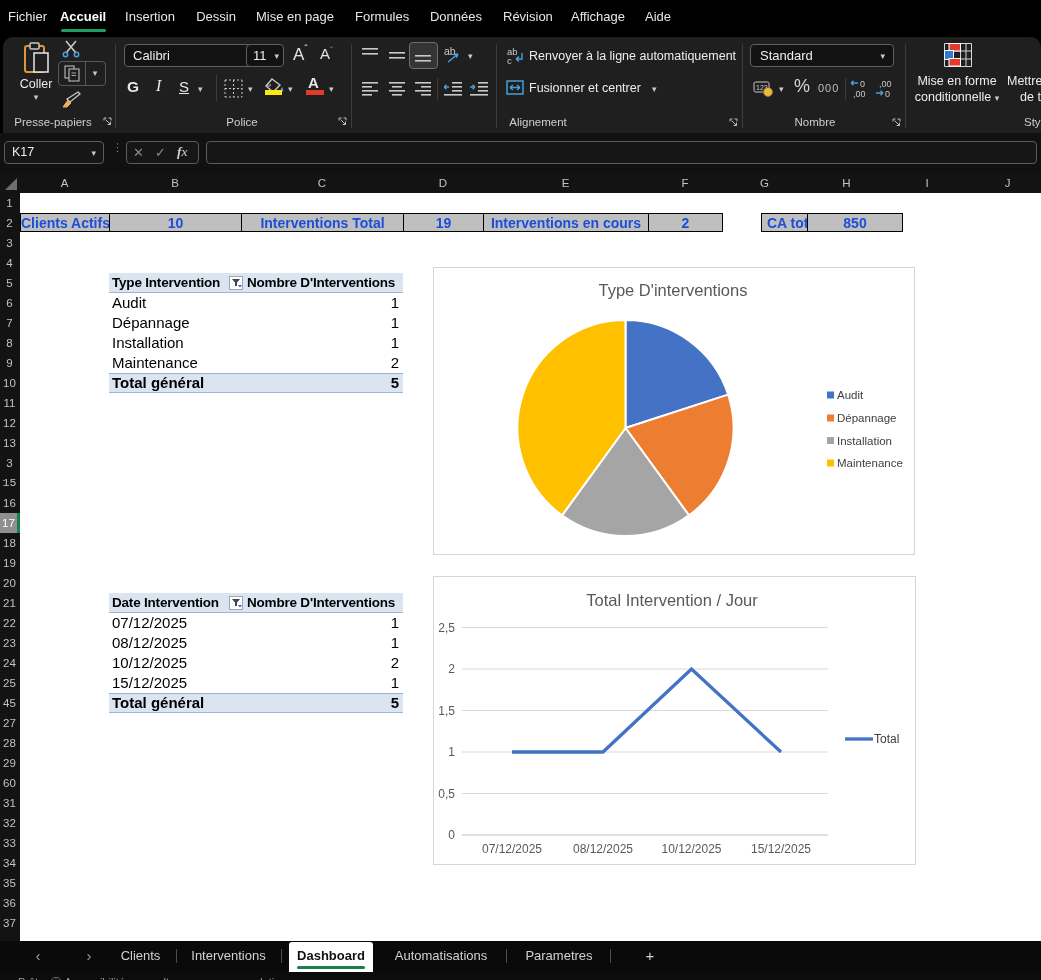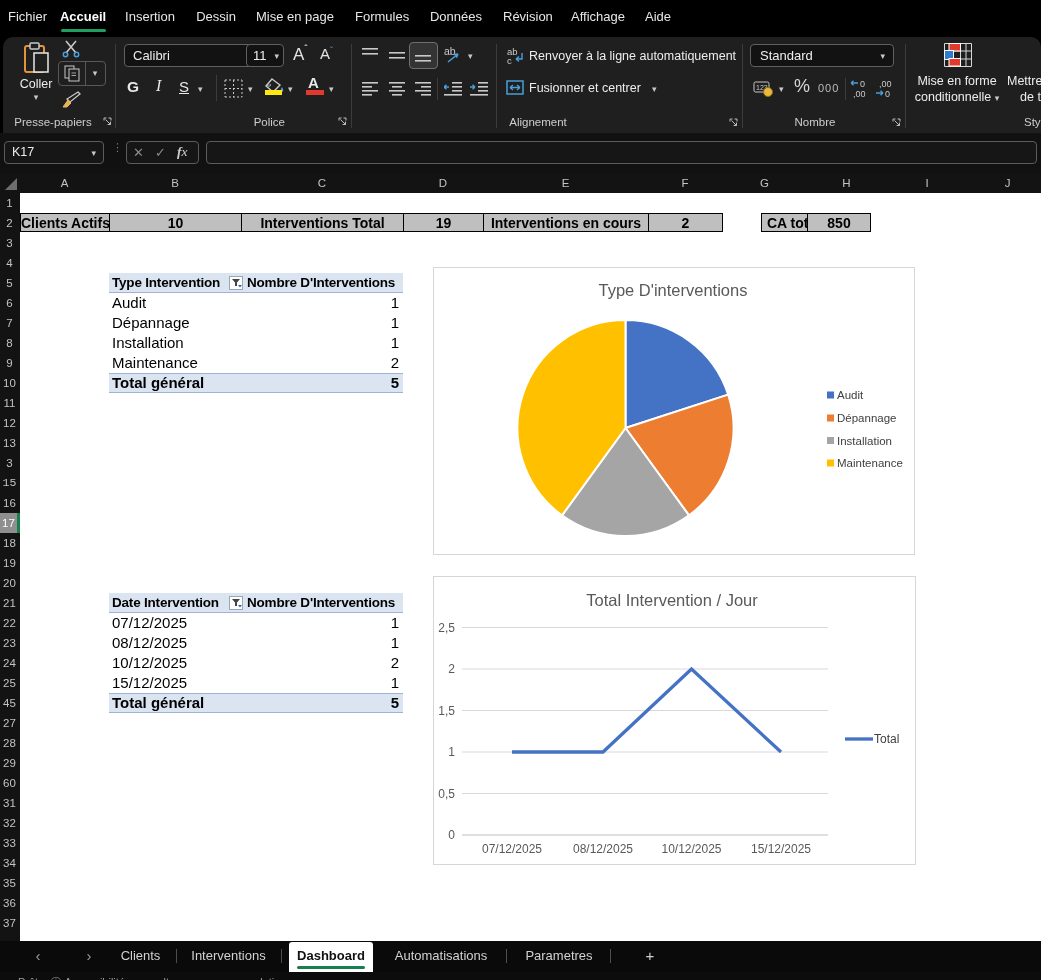--- a/index.html
+++ b/index.html
@@ -7,21 +7,21 @@
        font-family:"Liberation Sans",sans-serif;}
   .abs{position:absolute;}
   .mtab{position:absolute;top:0;height:33px;line-height:33px;color:#e6e6e6;font-size:13px;text-align:center;}
   .glabel{position:absolute;top:115px;height:14px;line-height:14px;color:#cecece;font-size:11.5px;text-align:center;width:120px;}
   .vsep{position:absolute;top:44px;height:84px;width:1px;background:#3c3c3c;}
   .combo{position:absolute;background:#121212;border:1px solid #606060;border-radius:4px;color:#ededed;font-size:13px;}
   .chev{color:#c8c8c8;font-size:9px;}
   .colletter{position:absolute;top:0;height:19px;line-height:19px;text-align:center;color:#c3c3c3;font-size:11.5px;}
   .rownum{position:absolute;left:0;width:19px;height:20px;line-height:20px;text-align:center;color:#c3c3c3;font-size:11.5px;}
   .bannercell{position:absolute;top:20px;height:19px;line-height:19px;background:#bfbfbf;border:1px solid #000;
-      box-sizing:border-box;text-align:center;font-weight:bold;font-size:14px;color:#000000;white-space:nowrap;overflow:hidden;}
+      box-sizing:border-box;text-align:center;font-weight:bold;font-size:14px;color:#1d4ed8;white-space:nowrap;overflow:hidden;}
   .pt{position:absolute;font-size:15px;color:#000;}
   .sheettab{position:absolute;top:941px;height:30px;line-height:30px;color:#d2d2d2;font-size:13px;text-align:center;}
   .tsep{position:absolute;top:8px;height:14px;width:1px;background:#4d4d4d;}
 </style>
 </head>
 <body>
 <div id="app">
 
   <div class="abs" style="left:0;top:0;width:1041px;height:37px;background:#000;"></div>
   <div class="mtab" style="left:8px;width:36px;">Fichier</div>
@@ -37,21 +37,21 @@
   <div class="abs" style="left:61px;top:29px;width:45px;height:3px;background:#1f9e62;border-radius:2px;"></div>
 
   <div class="abs" style="left:3px;top:37px;width:1038px;height:96px;background:#1f1f1f;border-radius:10px 10px 0 0;"></div>
   <div id="ribbon" class="abs" style="left:0;top:0;width:1041px;height:133px;">
     <div class="vsep" style="left:115px;"></div>
     <div class="vsep" style="left:351px;"></div>
     <div class="vsep" style="left:496px;"></div>
     <div class="vsep" style="left:742px;"></div>
     <div class="vsep" style="left:905px;"></div>
     <div class="glabel" style="left:-7px;">Presse-papiers</div>
-    <div class="glabel" style="left:165px;text-align:right;">Police</div>
+    <div class="glabel" style="left:182px;">Police</div>
     <div class="glabel" style="left:478px;">Alignement</div>
     <div class="glabel" style="left:755px;">Nombre</div>
     <div class="glabel" style="left:1024px;width:40px;text-align:left;">Styles</div>
     <svg style="position:absolute;left:22px;top:42px;" width="28" height="34">
         <rect x="3" y="4" width="19" height="26" rx="2" fill="none" stroke="#e0953a" stroke-width="2"></rect>
         <rect x="8" y="1" width="9" height="6" rx="1" fill="#1f1f1f" stroke="#c9c9c9" stroke-width="1.5"></rect>
         <rect x="12" y="11" width="14" height="19" fill="#1f1f1f" stroke="#e8e8e8" stroke-width="1.5"></rect>
       </svg>
     <div class="abs" style="left:14px;top:77px;width:44px;text-align:center;color:#ededed;font-size:12.5px;">Coller</div>
     <div class="abs" style="left:30px;top:92px;width:12px;text-align:center;color:#c8c8c8;font-size:9px;">▾</div>
@@ -289,21 +289,21 @@
   </div>
 
   <div id="grid" class="abs" style="left:20px;top:193px;width:1021px;height:748px;background:#fff;overflow:hidden;">
     <div class="bannercell" style="left:0px;width:90px;">Clients Actifs</div>
     <div class="bannercell" style="left:89px;width:133px;">10</div>
     <div class="bannercell" style="left:221px;width:163px;">Interventions Total</div>
     <div class="bannercell" style="left:383px;width:81px;">19</div>
     <div class="bannercell" style="left:463px;width:166px;">Interventions en cours</div>
     <div class="bannercell" style="left:628px;width:75px;">2</div>
     <div class="bannercell" style="left:702px;width:86px;margin-left:39px;">CA total (€)</div>
-    <div class="bannercell" style="left:787px;width:64px;">850</div>
+    <div class="bannercell" style="left:787px;width:96px;">850</div>
     <div style="position:absolute;left:89px;top:80px;width:294px;height:20px;background:#dbe5f1;border-bottom:1px solid #9db3d8;box-sizing:border-box;"></div>
     <div class="pt" style="left:92px;top:82px;font-weight:bold;font-size:13.5px;letter-spacing:-0.2px;">Type Intervention</div>
     <svg style="position:absolute;left:209px;top:83px;" width="14" height="14">
         <rect x="0.5" y="0.5" width="13" height="13" fill="#fff" stroke="#9aa7b8"></rect>
         <path d="M3 3 L11 3 L8 6.5 L8 10 L6 10 L6 6.5 Z" fill="#444"></path>
         <path d="M9 9 L13 9 L11 11.5 Z" fill="#3b5fa0"></path>
       </svg>
     <div class="pt" style="left:227px;top:82px;font-weight:bold;font-size:13.5px;letter-spacing:-0.2px;">Nombre D'Interventions</div>
     <div class="pt" style="left:92px;top:101px;">Audit</div>
     <div class="pt" style="left:89px;top:101px;width:290px;text-align:right;">1</div>

